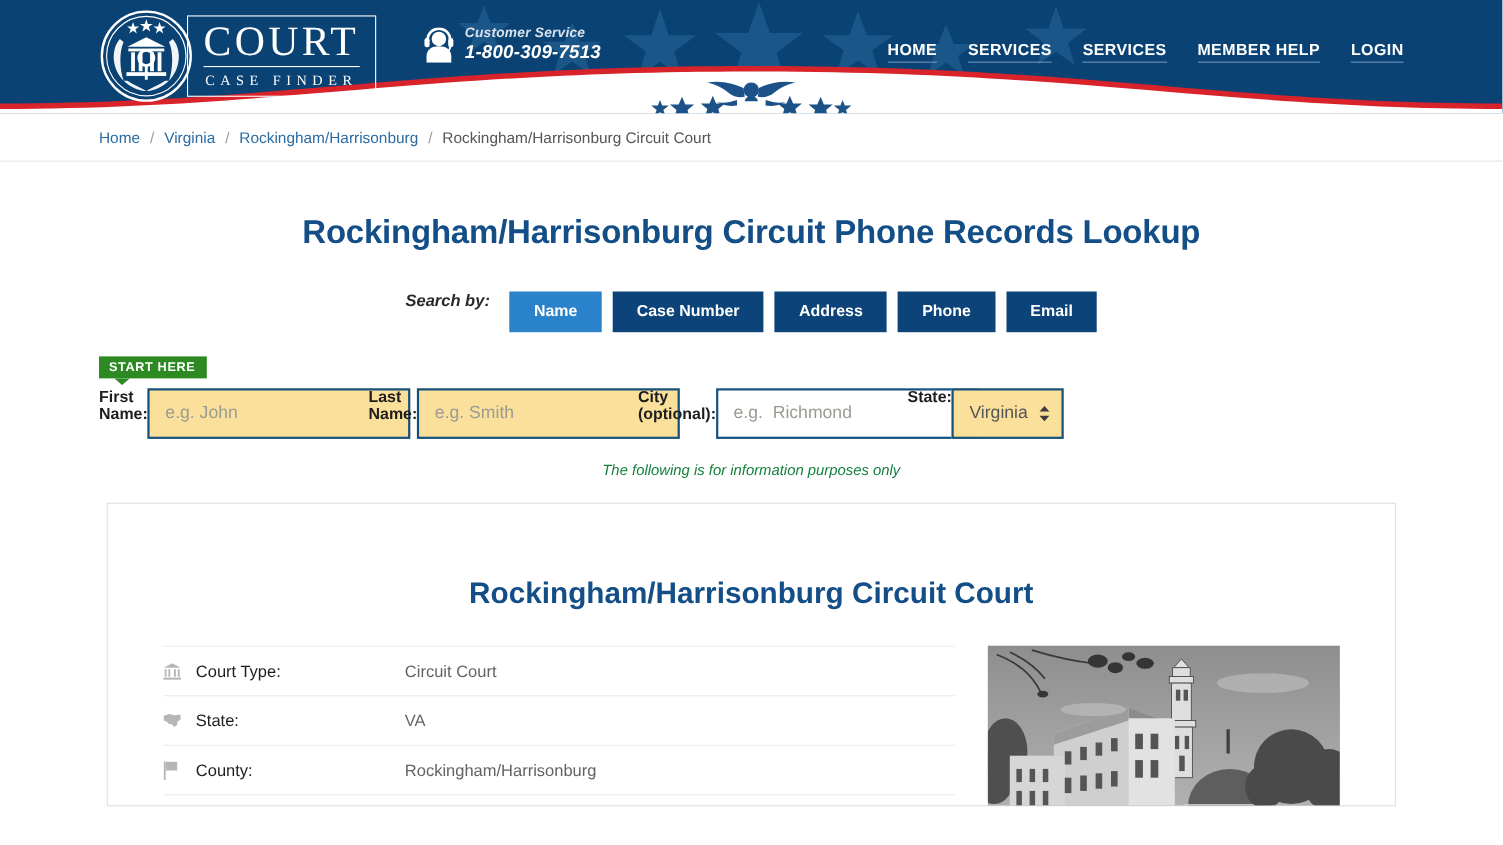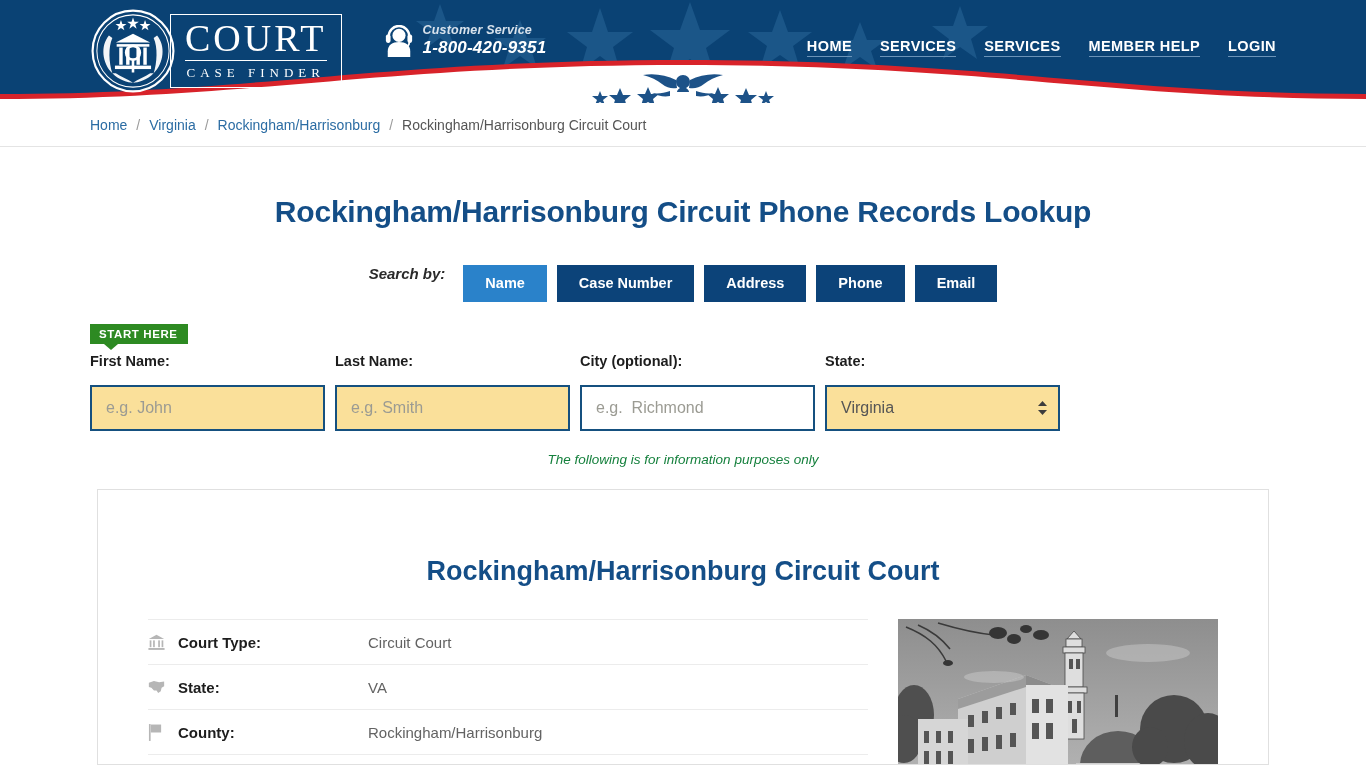--- a/index.html
+++ b/index.html
@@ -139,21 +139,21 @@
     left: 14px; bottom: -6px;
     border-left: 7px solid transparent;
     border-right: 7px solid transparent;
     border-top: 6px solid #2d8a22;
   }
 
   .form-row {
     width: 1186px; margin: 9px auto 0 auto;
     display: flex; align-items: flex-end; gap: 10px;
   }
-  .field { display: flex; flex-direction: column; gap: 9px; }
+  .field { display: flex; flex-direction: row; }
   .field-label {
     font-size: 14.5px; font-weight: bold; color: #1d1d1d;
     margin-bottom: 7px;
   }
   .inp {
     height: 46px; border: 2px solid #15507f;
     font-size: 16px; padding: 0 14px;
     font-family: "Liberation Sans", sans-serif;
     color: #444;
   }
@@ -207,21 +207,21 @@
     display: flex; padding: 0 50px; margin-top: 32px;
   }
   .details { flex: 1; padding-right: 30px; }
   .drow {
     display: flex; align-items: center;
     border-bottom: 1px solid #ececec;
     padding: 14px 0 13px 0;
   }
   .drow:first-child { border-top: 1px solid #ececec; }
   .dicon { width: 30px; flex: 0 0 30px; color: #b6b6b6; display: flex; align-items: center; }
-  .dlabel { width: 190px; font-size: 15px; font-weight: bold; color: #1d1d1d; }
+  .dlabel { width: 190px; font-size: 15px; font-weight: normal; color: #1d1d1d; }
   .dvalue { font-size: 15px; color: #636363; }
   .photo {
     width: 320px; flex: 0 0 320px;
     height: 160px; overflow: hidden;
     background: #9a9a9a;
   }
   .photo svg { display: block; }
 </style>
 </head>
 <body>
@@ -304,21 +304,21 @@
         <circle cx="16" cy="11" r="7" fill="#ffffff"></circle>
         <path d="M4,28 C4,21 9,18 16,18 C23,18 28,21 28,28 L28,34 L4,34 Z" fill="#ffffff"></path>
         <path d="M5,12 A11,11 0 0 1 27,12" fill="none" stroke="#ffffff" stroke-width="2.6"></path>
         <rect x="2" y="10" width="5" height="9" rx="2.2" fill="#ffffff"></rect>
         <rect x="25" y="10" width="5" height="9" rx="2.2" fill="#ffffff"></rect>
         <path d="M27,18 C27,22 24,24 21,24" fill="none" stroke="#ffffff" stroke-width="2"></path>
         <rect x="17" y="22" width="5" height="3.5" rx="1.7" fill="#ffffff"></rect>
       </svg>
       <div>
         <div class="cs-label">Customer Service</div>
-        <div class="cs-phone">1-800-420-9351</div>
+        <div class="cs-phone">1-800-309-7513</div>
       </div>
     </div>
 
     <div class="nav">
       <a href="#">HOME</a>
       <a href="#">SERVICES</a>
       <a href="#">SERVICES</a>
       <a href="#">MEMBER HELP</a>
       <a href="#">LOGIN</a>
     </div>

